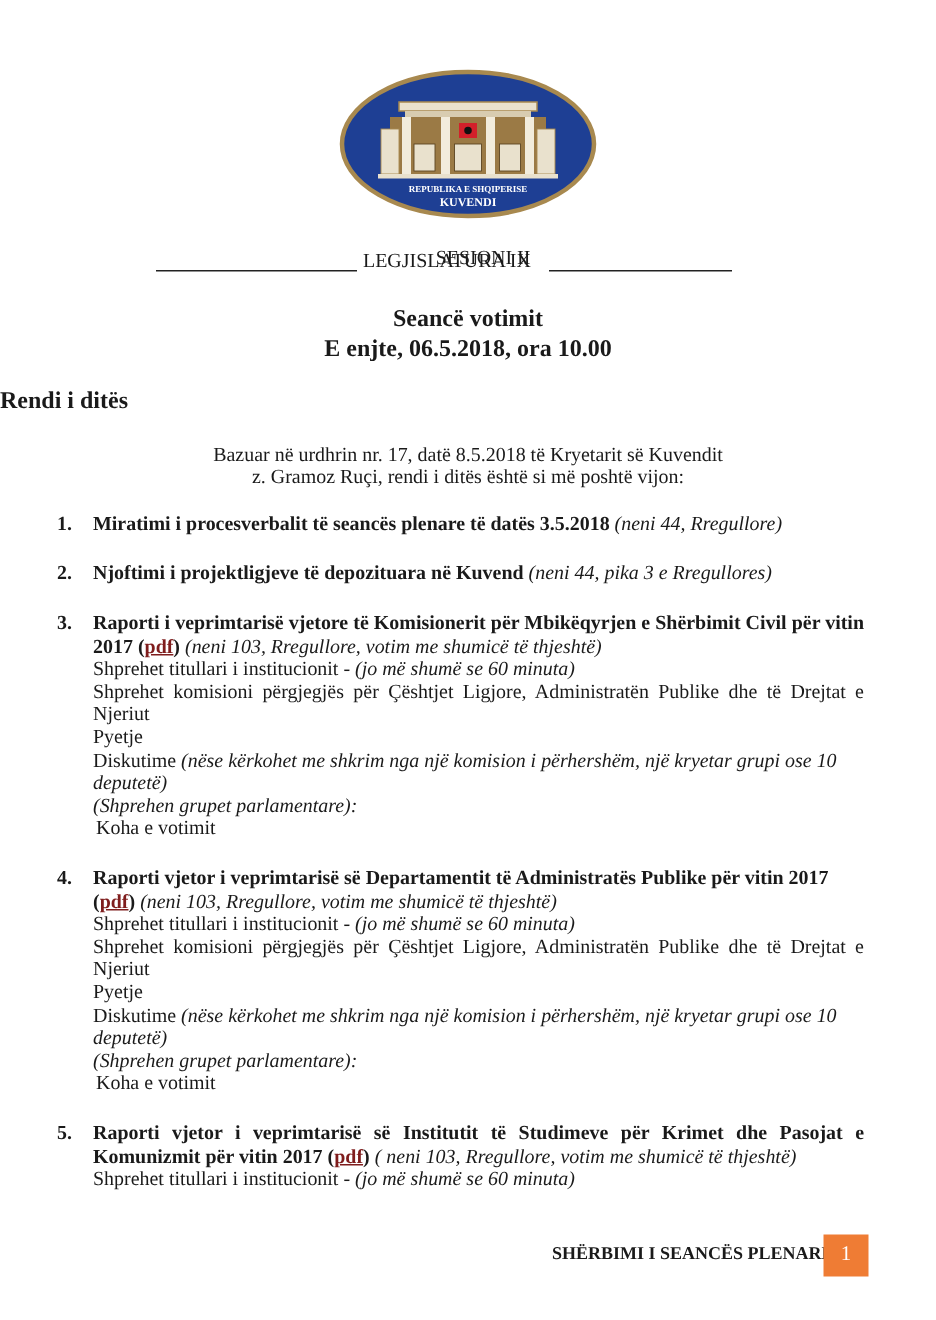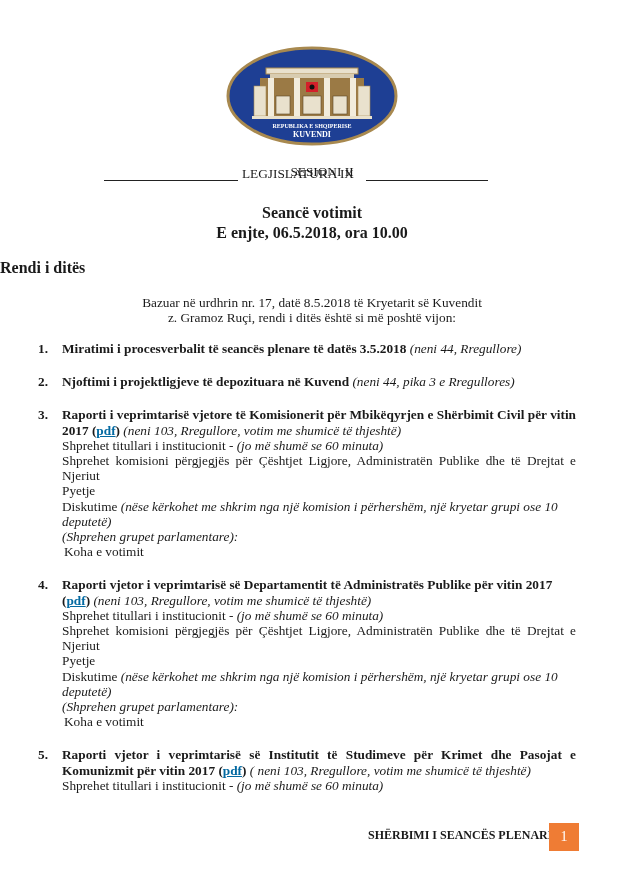--- a/index.html
+++ b/index.html
@@ -13,21 +13,21 @@
   .sesioni { position: absolute; top: 164px; left: 0; width: 624px; text-align: center; padding-left: 20px; box-sizing: border-box; font-size: 13.3px; }
   .title { position: absolute; top: 203px; left: 0; width: 624px; text-align: center; font-weight: bold; font-size: 16px; line-height: 20px; }
   .rendi { position: absolute; top: 259px; left: 0; width: 624px; text-align: left; font-weight: bold; font-size: 16px; }
   .bazuar { position: absolute; top: 295px; left: 0; width: 624px; text-align: center; font-size: 13.3px; line-height: 15px; }
   .items { position: absolute; left: 38px; top: 341px; width: 538px; font-size: 13.3px; line-height: 15.2px; }
   .item { position: relative; padding-left: 24px; margin-bottom: 18px; }
   .item .num { position: absolute; left: 0; top: 0; font-weight: bold; }
   .b { font-weight: bold; }
   .i { font-style: italic; }
   .just { text-align: justify; }
-  a.pdf { color: #0369a1; text-decoration: underline; font-weight: bold; }
+  a.pdf { color: #7f1d1d; text-decoration: underline; font-weight: bold; }
   .footer { position: absolute; top: 823px; left: 0; width: 624px; }
   .footer .ftxt { position: absolute; left: 368px; top: 5px; font-weight: bold; font-size: 12px; }
   .footer .pg { position: absolute; left: 549px; top: 0; width: 30px; height: 28px; background: #ef7c34; color: #fff;
                 text-align: center; line-height: 28px; font-size: 14px; }
 </style>
 </head>
 <body>
 
 <div class="logo">
   <svg width="172" height="100" viewBox="0 0 172 100">

